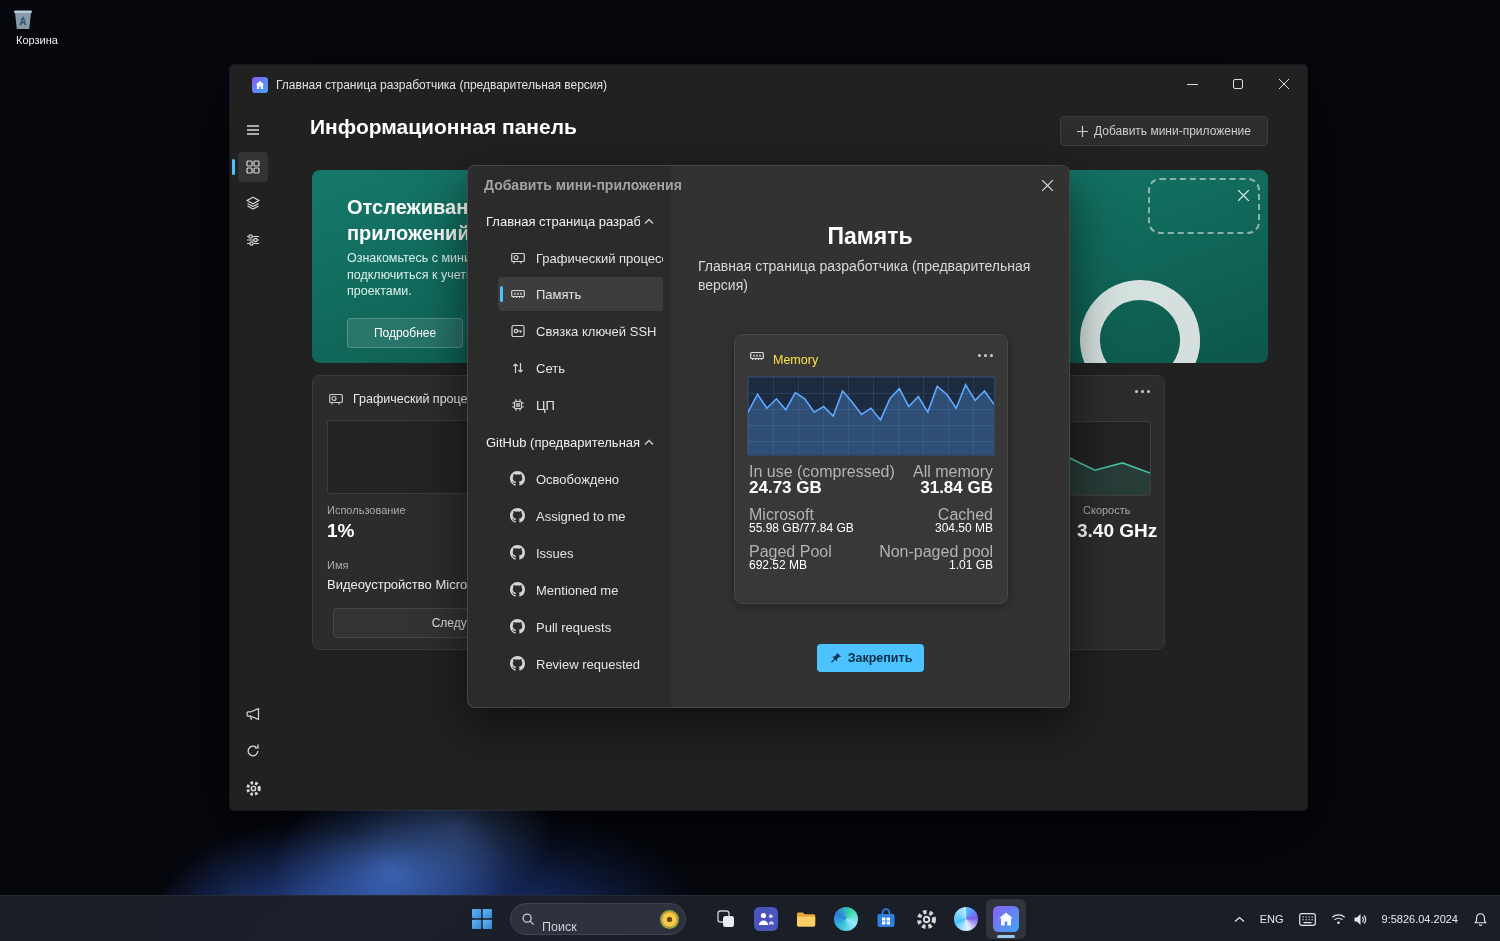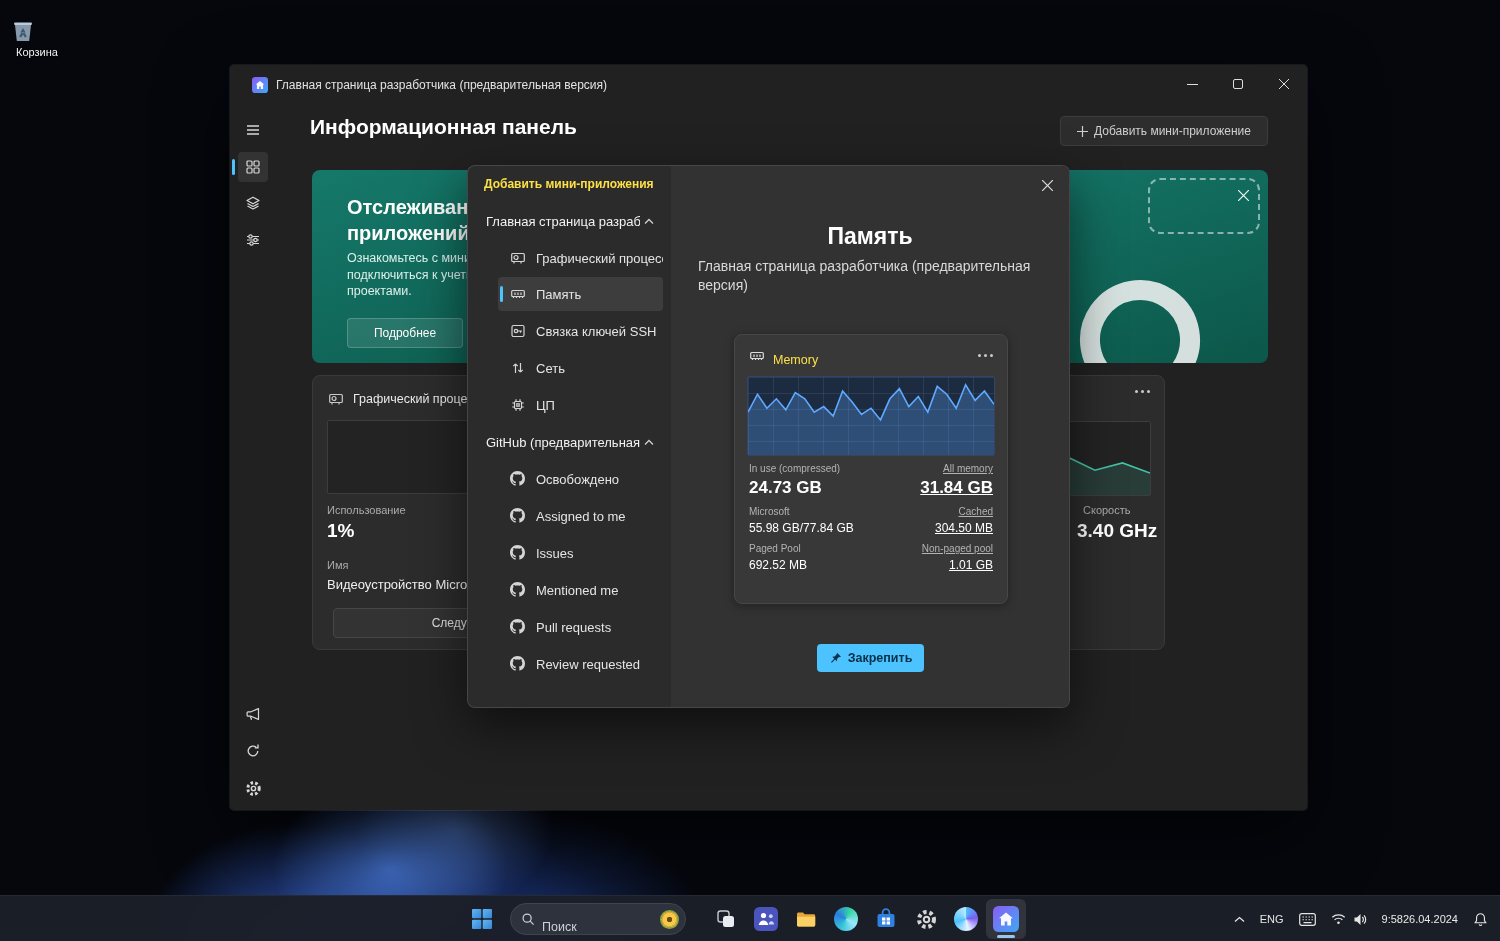--- a/index.html
+++ b/index.html
@@ -16,21 +16,21 @@
     background:
       radial-gradient(180px 140px at 390px 870px, rgba(78,130,230,.75), transparent 65%),
       radial-gradient(230px 170px at 295px 935px, rgba(52,92,190,.7), transparent 65%),
       radial-gradient(280px 200px at 520px 945px, rgba(34,66,150,.75), transparent 68%),
       radial-gradient(150px 120px at 455px 830px, rgba(110,155,240,.5), transparent 65%),
       radial-gradient(360px 260px at 380px 990px, rgba(20,42,110,.9), transparent 72%),
       #05070d;
   }
 
   
-  .desktop-icon { position:absolute; left:8px; top:16px; width:58px; text-align:center; z-index:1; }
+  .desktop-icon { position:absolute; left:8px; top:4px; width:58px; text-align:center; z-index:1; }
   .desktop-icon .dico { width:30px; height:30px; margin:0 auto 3px; }
   .desktop-icon .dlabel { font-size:11px; color:#f2f2f2; text-shadow:0 1px 2px rgba(0,0,0,.9); }
 
   
   .window { position:absolute; left:230px; top:65px; width:1077px; height:745px;
     background:#212121; border-radius:4px; z-index:5;
     box-shadow:0 0 0 1px rgba(255,255,255,.08), 0 24px 70px rgba(0,0,0,.65); }
 
   .titlebar { position:absolute; left:0; top:0; right:0; height:40px; }
   .app-icon-16 { position:absolute; left:22px; top:12px; width:16px; height:16px; }
@@ -85,21 +85,21 @@
   .more-dots i { width:3px; height:3px; border-radius:50%; background:currentColor; }
   .cpu-more { position:absolute; right:14px; top:14px; color:#cccccc; }
   .cpu-chart { position:absolute; left:15px; top:45px; width:305px; height:75px; background:#232323;
     border:1px solid #3d3d3d; border-radius:2px; }
 
   
   .dialog { position:absolute; left:237px; top:100px; width:603px; height:543px; background:#2b2b2b;
     border:1px solid rgba(255,255,255,.13); border-radius:8px; overflow:hidden; z-index:10;
     box-shadow:0 18px 50px rgba(0,0,0,.55); }
   .dialog-pane { position:absolute; left:203px; top:0; right:0; bottom:0; background:#323232; }
-  .dialog-title { position:absolute; left:16px; top:11px; font-size:12px; font-weight:700; color:#fde047; }
+  .dialog-title { position:absolute; left:16px; top:11px; font-size:14px; font-weight:700; color:#a3a3a3; }
   .dialog-close { position:absolute; right:8px; top:7px; width:28px; height:24px; display:flex;
     align-items:center; justify-content:center; color:#dddddd; border-radius:4px; }
 
   .group-header { position:absolute; left:10px; width:184px; height:32px; display:flex; align-items:center;
     padding:0 8px; color:#f2f2f2; font-size:13px; }
   .group-header .gh-label { flex:1; white-space:nowrap; overflow:hidden; }
   .group-header .chev { color:#cfcfcf; margin-left:4px; }
 
   .tree-item { position:absolute; left:30px; width:165px; height:34px; border-radius:4px;
     display:flex; align-items:center; gap:10px; padding-left:12px; color:#e4e4e4; font-size:13px; }
@@ -118,24 +118,24 @@
   .wc-icon { position:absolute; left:14px; top:13px; color:#dddddd; }
   .wc-title { position:absolute; left:38px; top:18px; font-size:12.5px; color:#fde047; }
   .wc-more { position:absolute; right:14px; top:19px; color:#cccccc; }
   .mem-chart { position:absolute; left:12px; top:41px; width:248px; height:80px; background:#1d2b41;
     border:1px solid #344463; border-radius:2px; overflow:hidden;
     background-image:
       linear-gradient(rgba(116,152,210,.16) 1px, transparent 1px),
       linear-gradient(90deg, rgba(116,152,210,.16) 1px, transparent 1px);
     background-size:25px 16px; }
   .spark { position:absolute; inset:0; }
-  .ms-lbl { position:absolute; font-size:10px; color:#b3b3b3; white-space:nowrap; }
+  .ms-lbl { position:absolute; font-size:16px; color:#b3b3b3; white-space:nowrap; }
   .ms-big { position:absolute; font-size:17px; font-weight:700; color:#ffffff; white-space:nowrap; }
   .ms-val { position:absolute; font-size:12px; color:#ffffff; white-space:nowrap; }
-  .col-l { left:14px; } .col-r { right:14px; text-align:left;text-decoration:underline; }
+  .col-l { left:14px; } .col-r { right:14px; text-align:left; }
 
   .pin-btn { position:absolute; left:349px; top:478px; width:107px; height:28px; border-radius:4px;
     background:#4cc2ff; color:#07304a; font-size:12.5px; font-weight:700;
     display:flex; align-items:center; justify-content:center; gap:6px; }
 
   
   .taskbar { position:absolute; left:0; bottom:0; width:1500px; height:46px;
     background:rgba(27,31,40,.97); border-top:1px solid rgba(255,255,255,.05); z-index:30; }
   .tb-center { position:absolute; left:462px; top:0; height:46px; display:flex; align-items:center; }
   .tb-btn { width:40px; height:40px; border-radius:6px; display:flex; align-items:center; justify-content:center;

